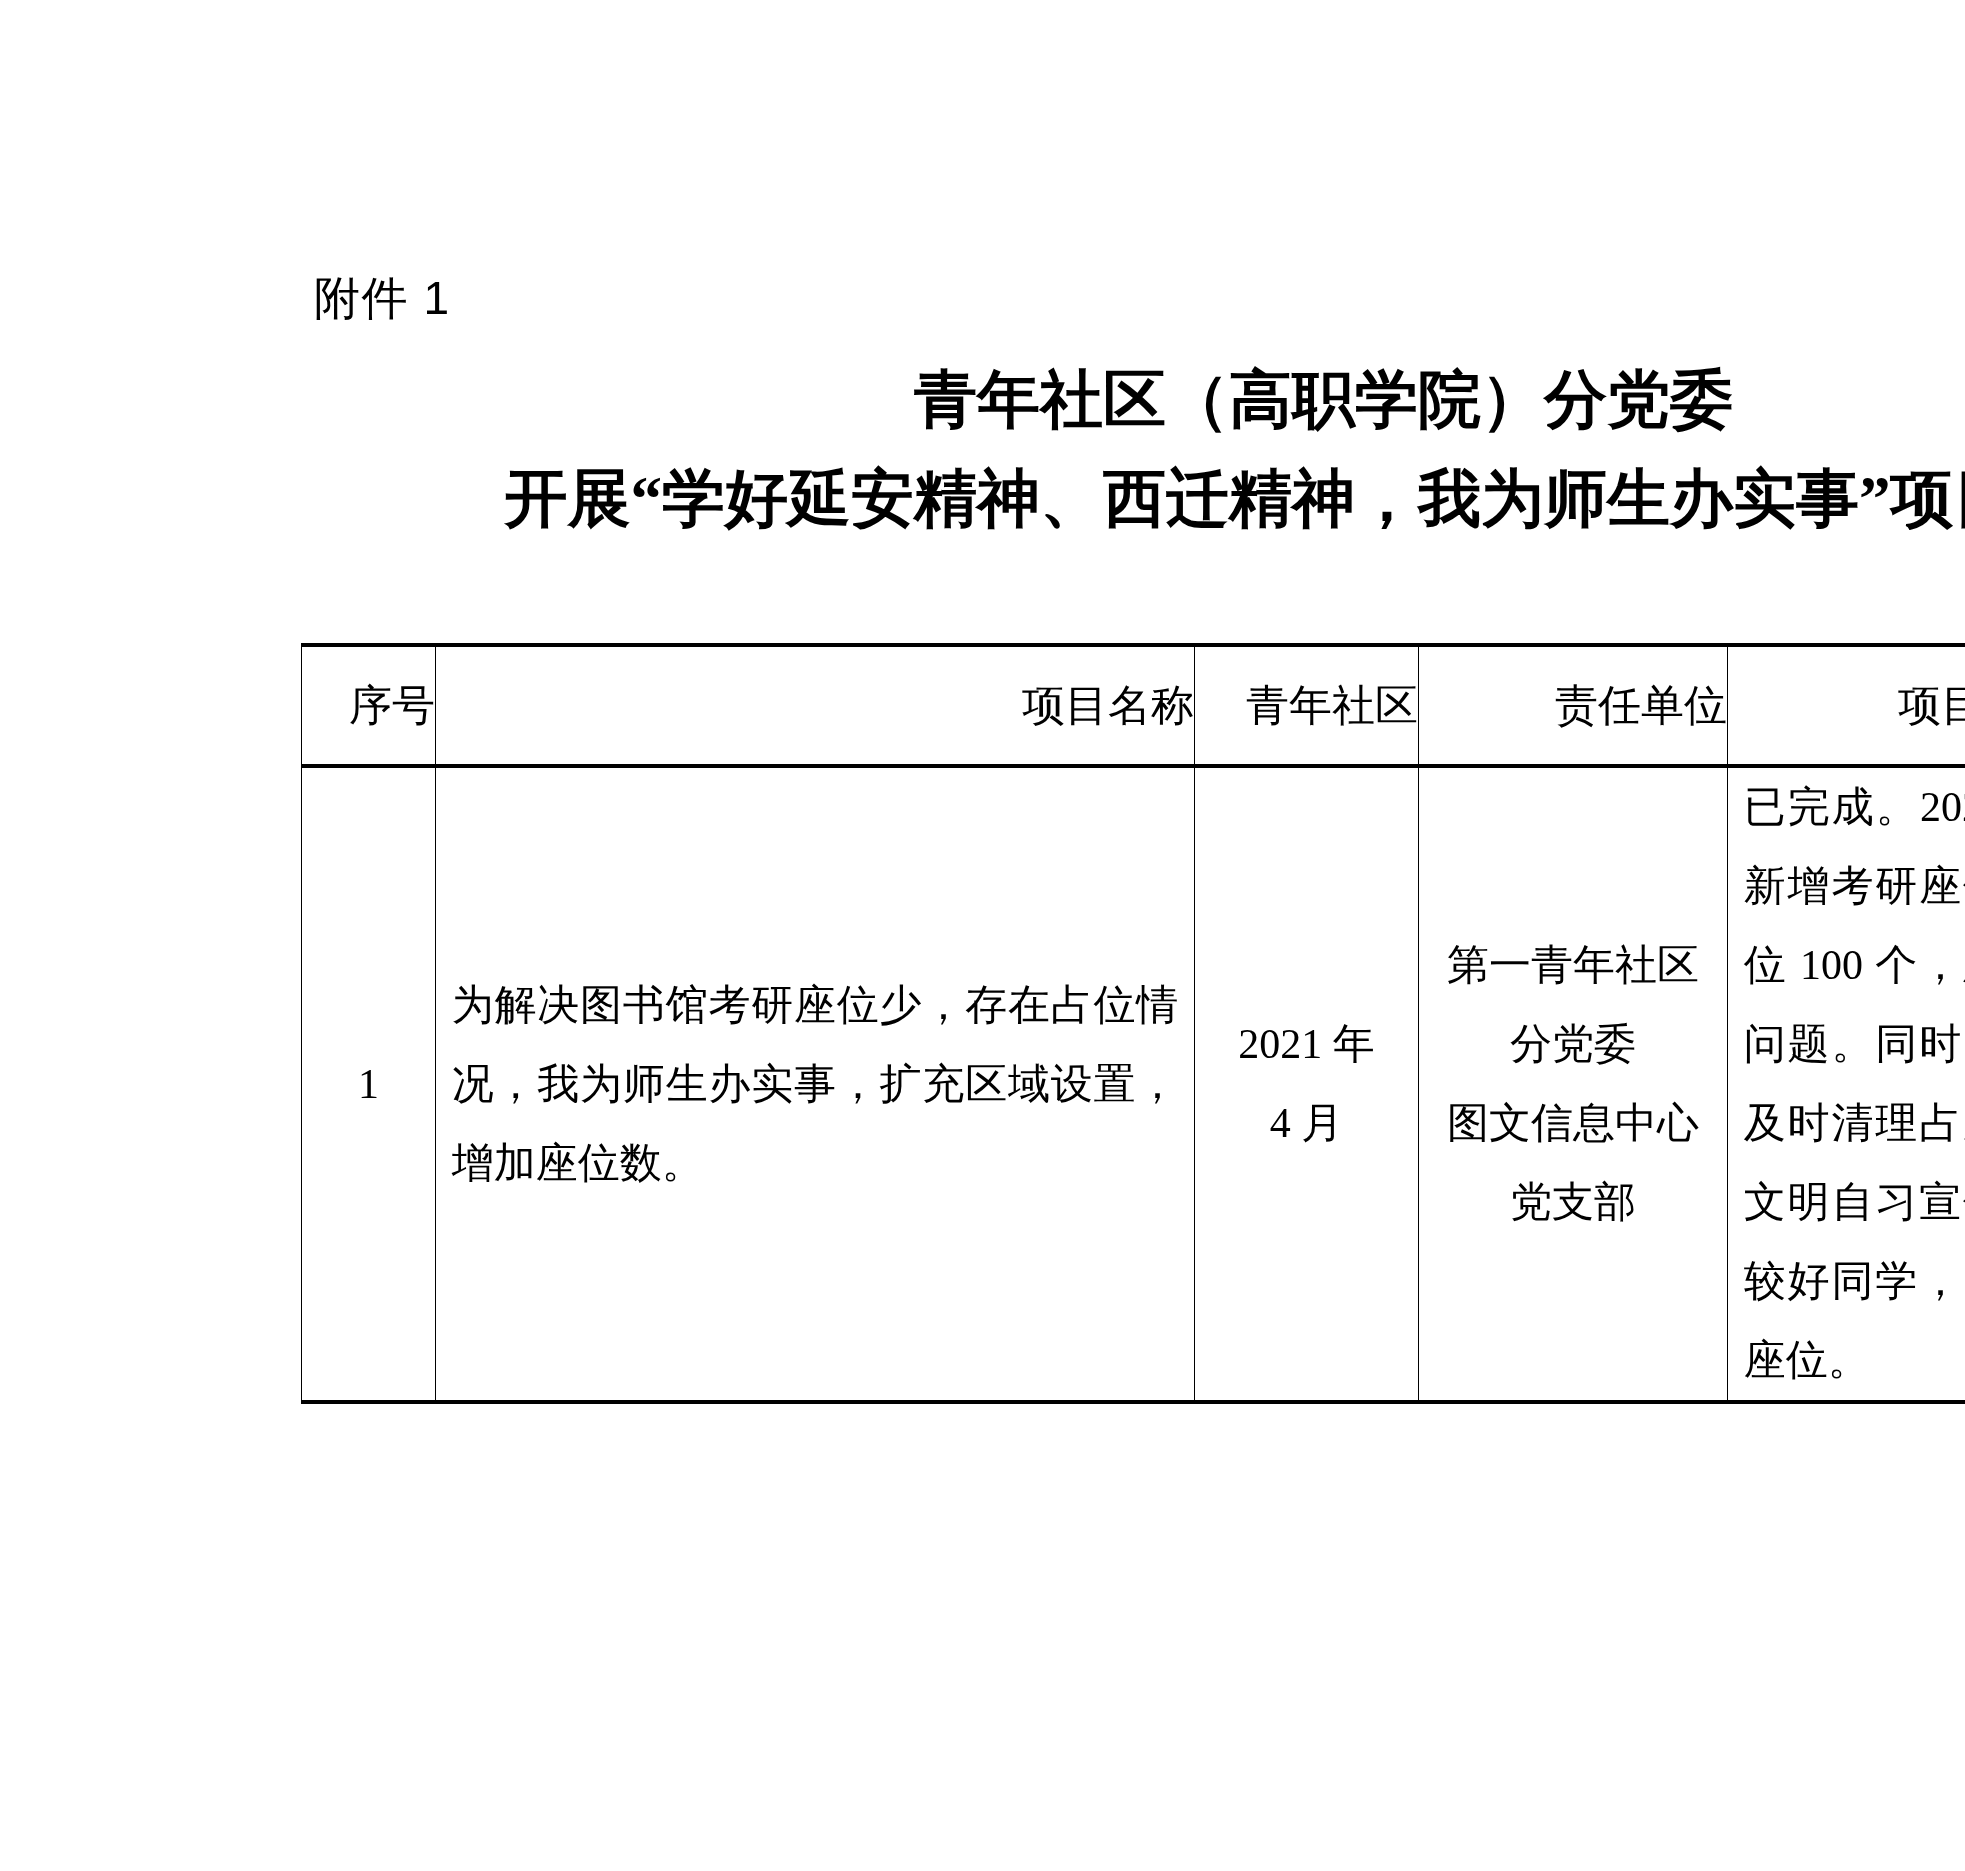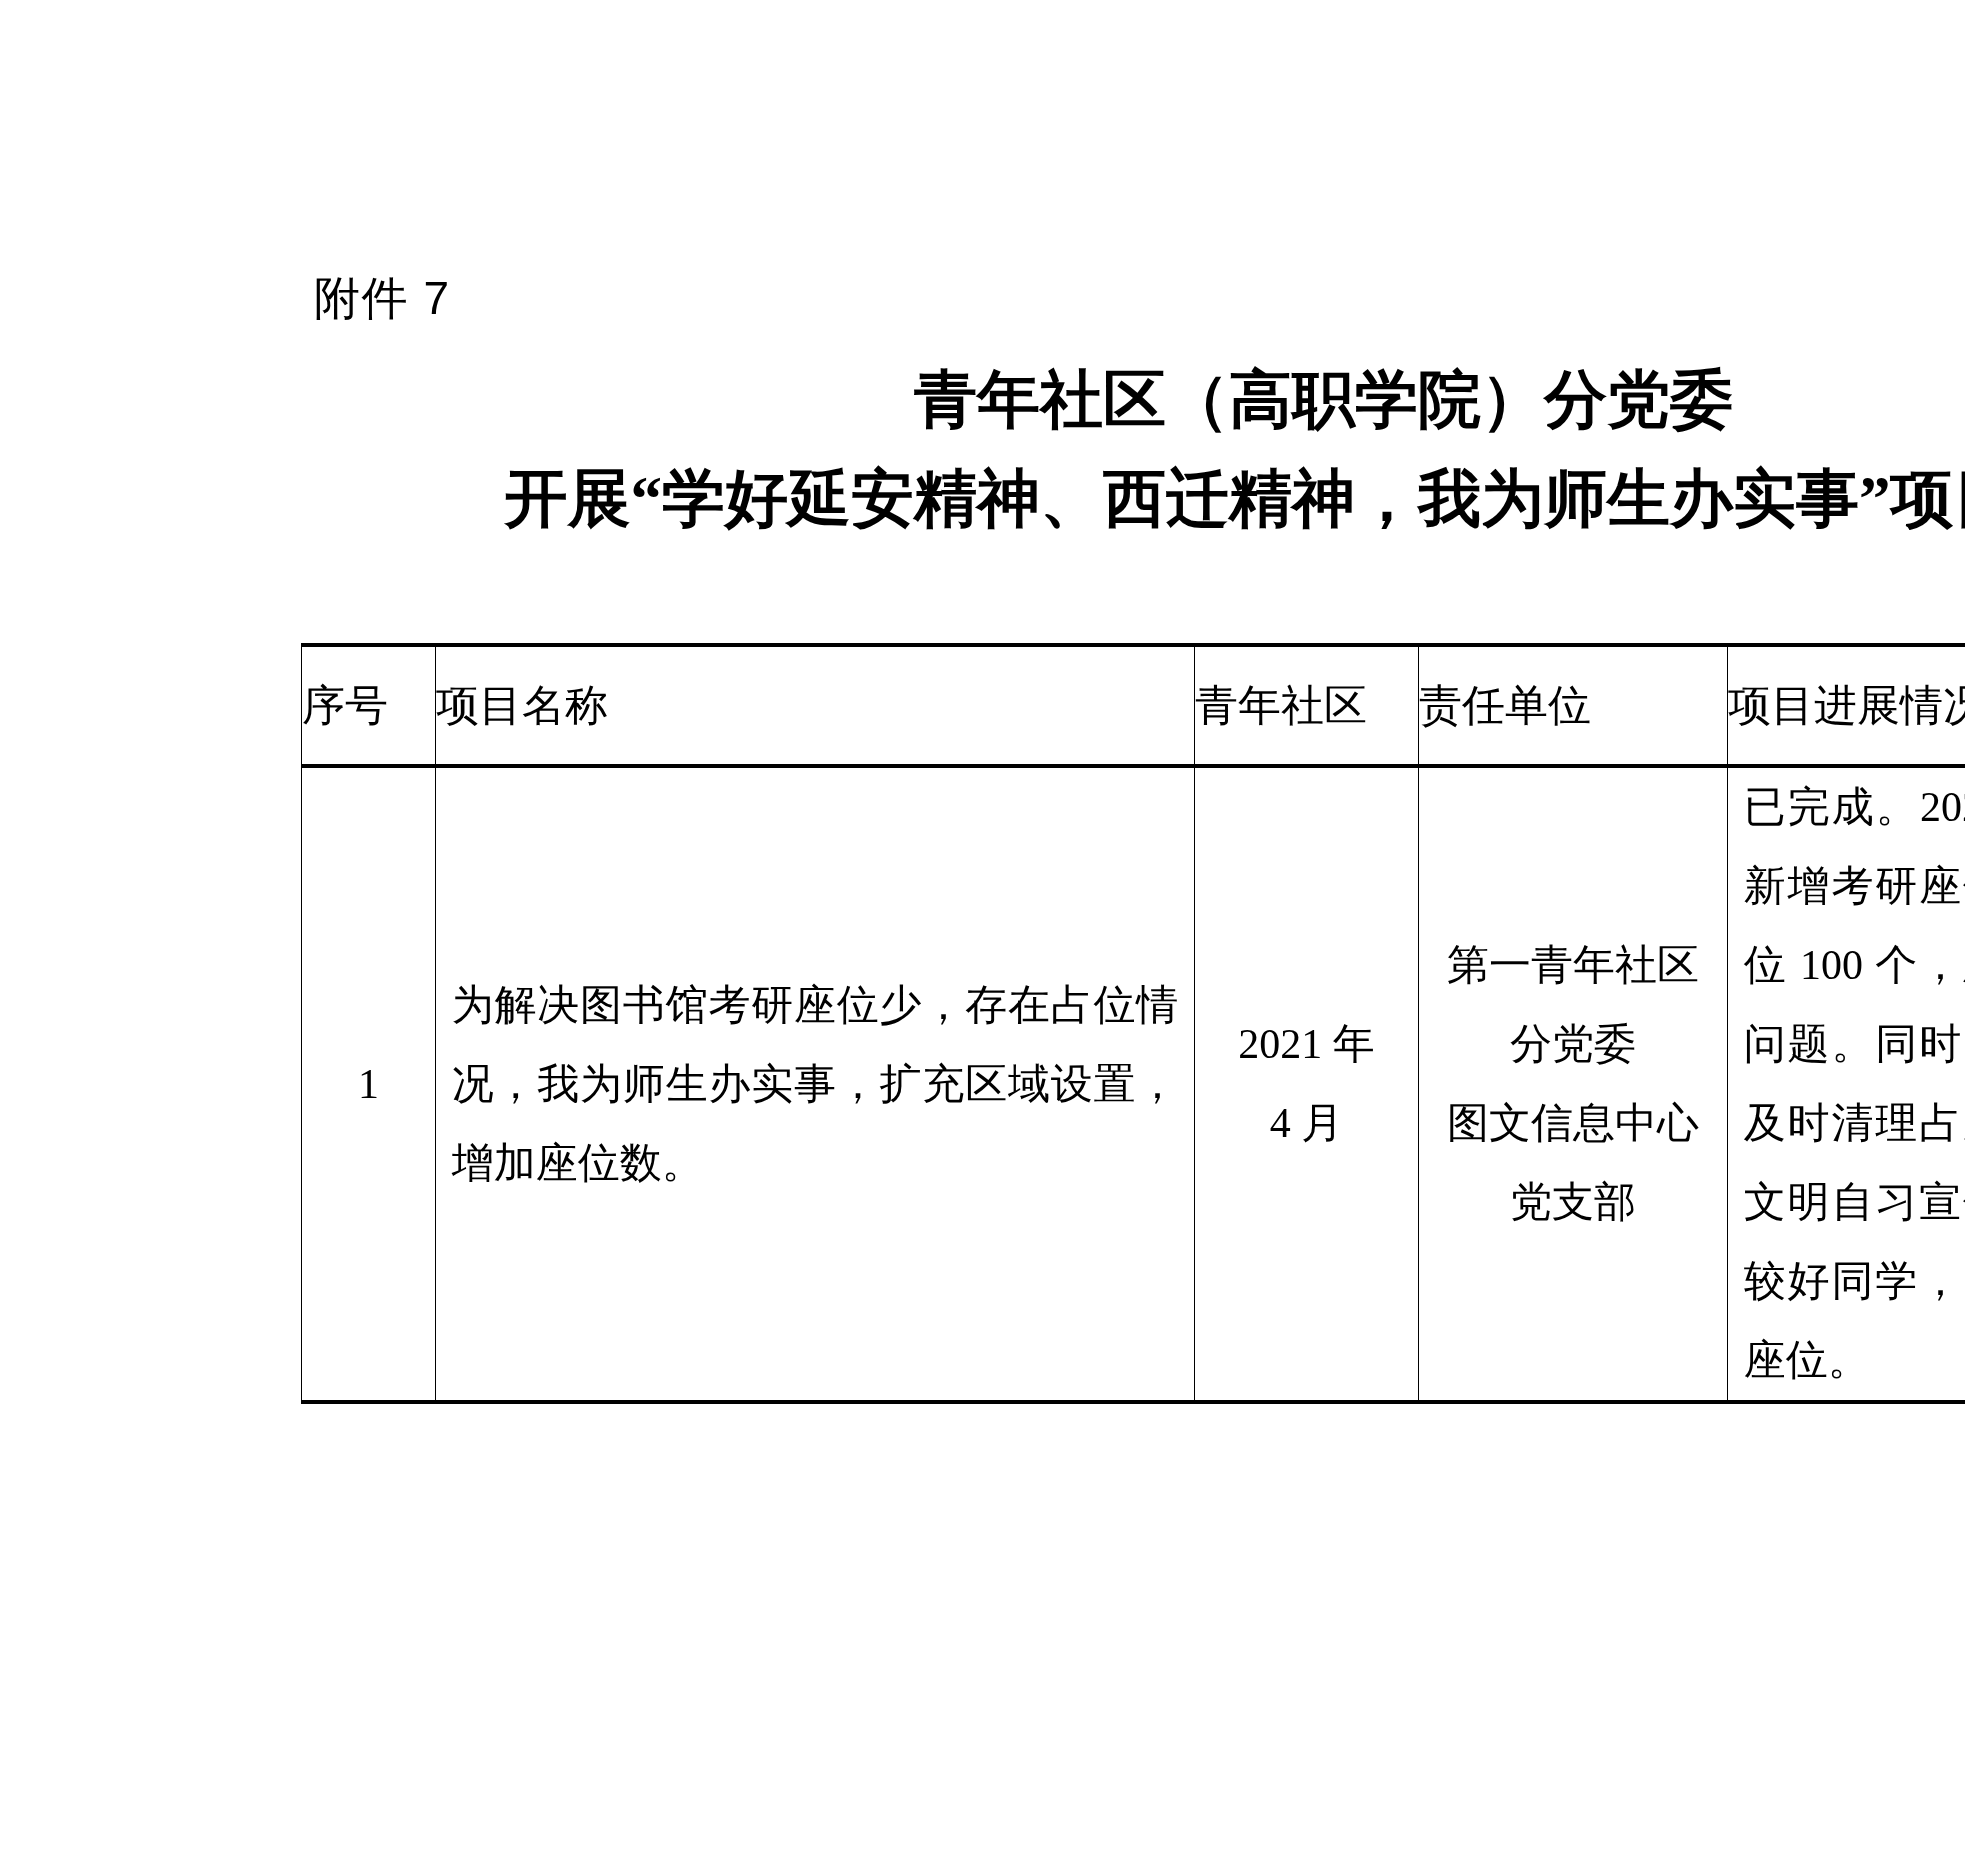--- a/index.html
+++ b/index.html
@@ -53,21 +53,21 @@
     font-weight: normal;
     padding: 0;
     overflow: hidden;
   }
   .doc-table thead tr {
     height: 121px;
   }
   .doc-table thead th {
     border-top: 4.3px solid #000;
     border-bottom: 4.3px solid #000;
-    text-align: left;
+    text-align: right;
     vertical-align: middle;
     font-size: 43px;
   }
   .doc-table tbody tr {
     height: 629px;
   }
   .doc-table tbody td {
     border-bottom: 4.3px solid #000;
     vertical-align: middle;
     font-size: 42px;
@@ -84,21 +84,21 @@
   }
   .multiline {
     white-space: pre-line;
   }
 </style>
 </head>
 <body>
 
 <div class="page">
 
-  <div class="attachment-label">附件 7</div>
+  <div class="attachment-label">附件 1</div>
 
   <div class="titles">
     <div>青年社区（高职学院）分党委</div>
     <div>开展“学好延安精神、西迁精神，我为师生办实事”项目清单</div>
   </div>
 
   <table class="doc-table">
     <colgroup>
       <col style="width:134px">
       <col style="width:759px">

